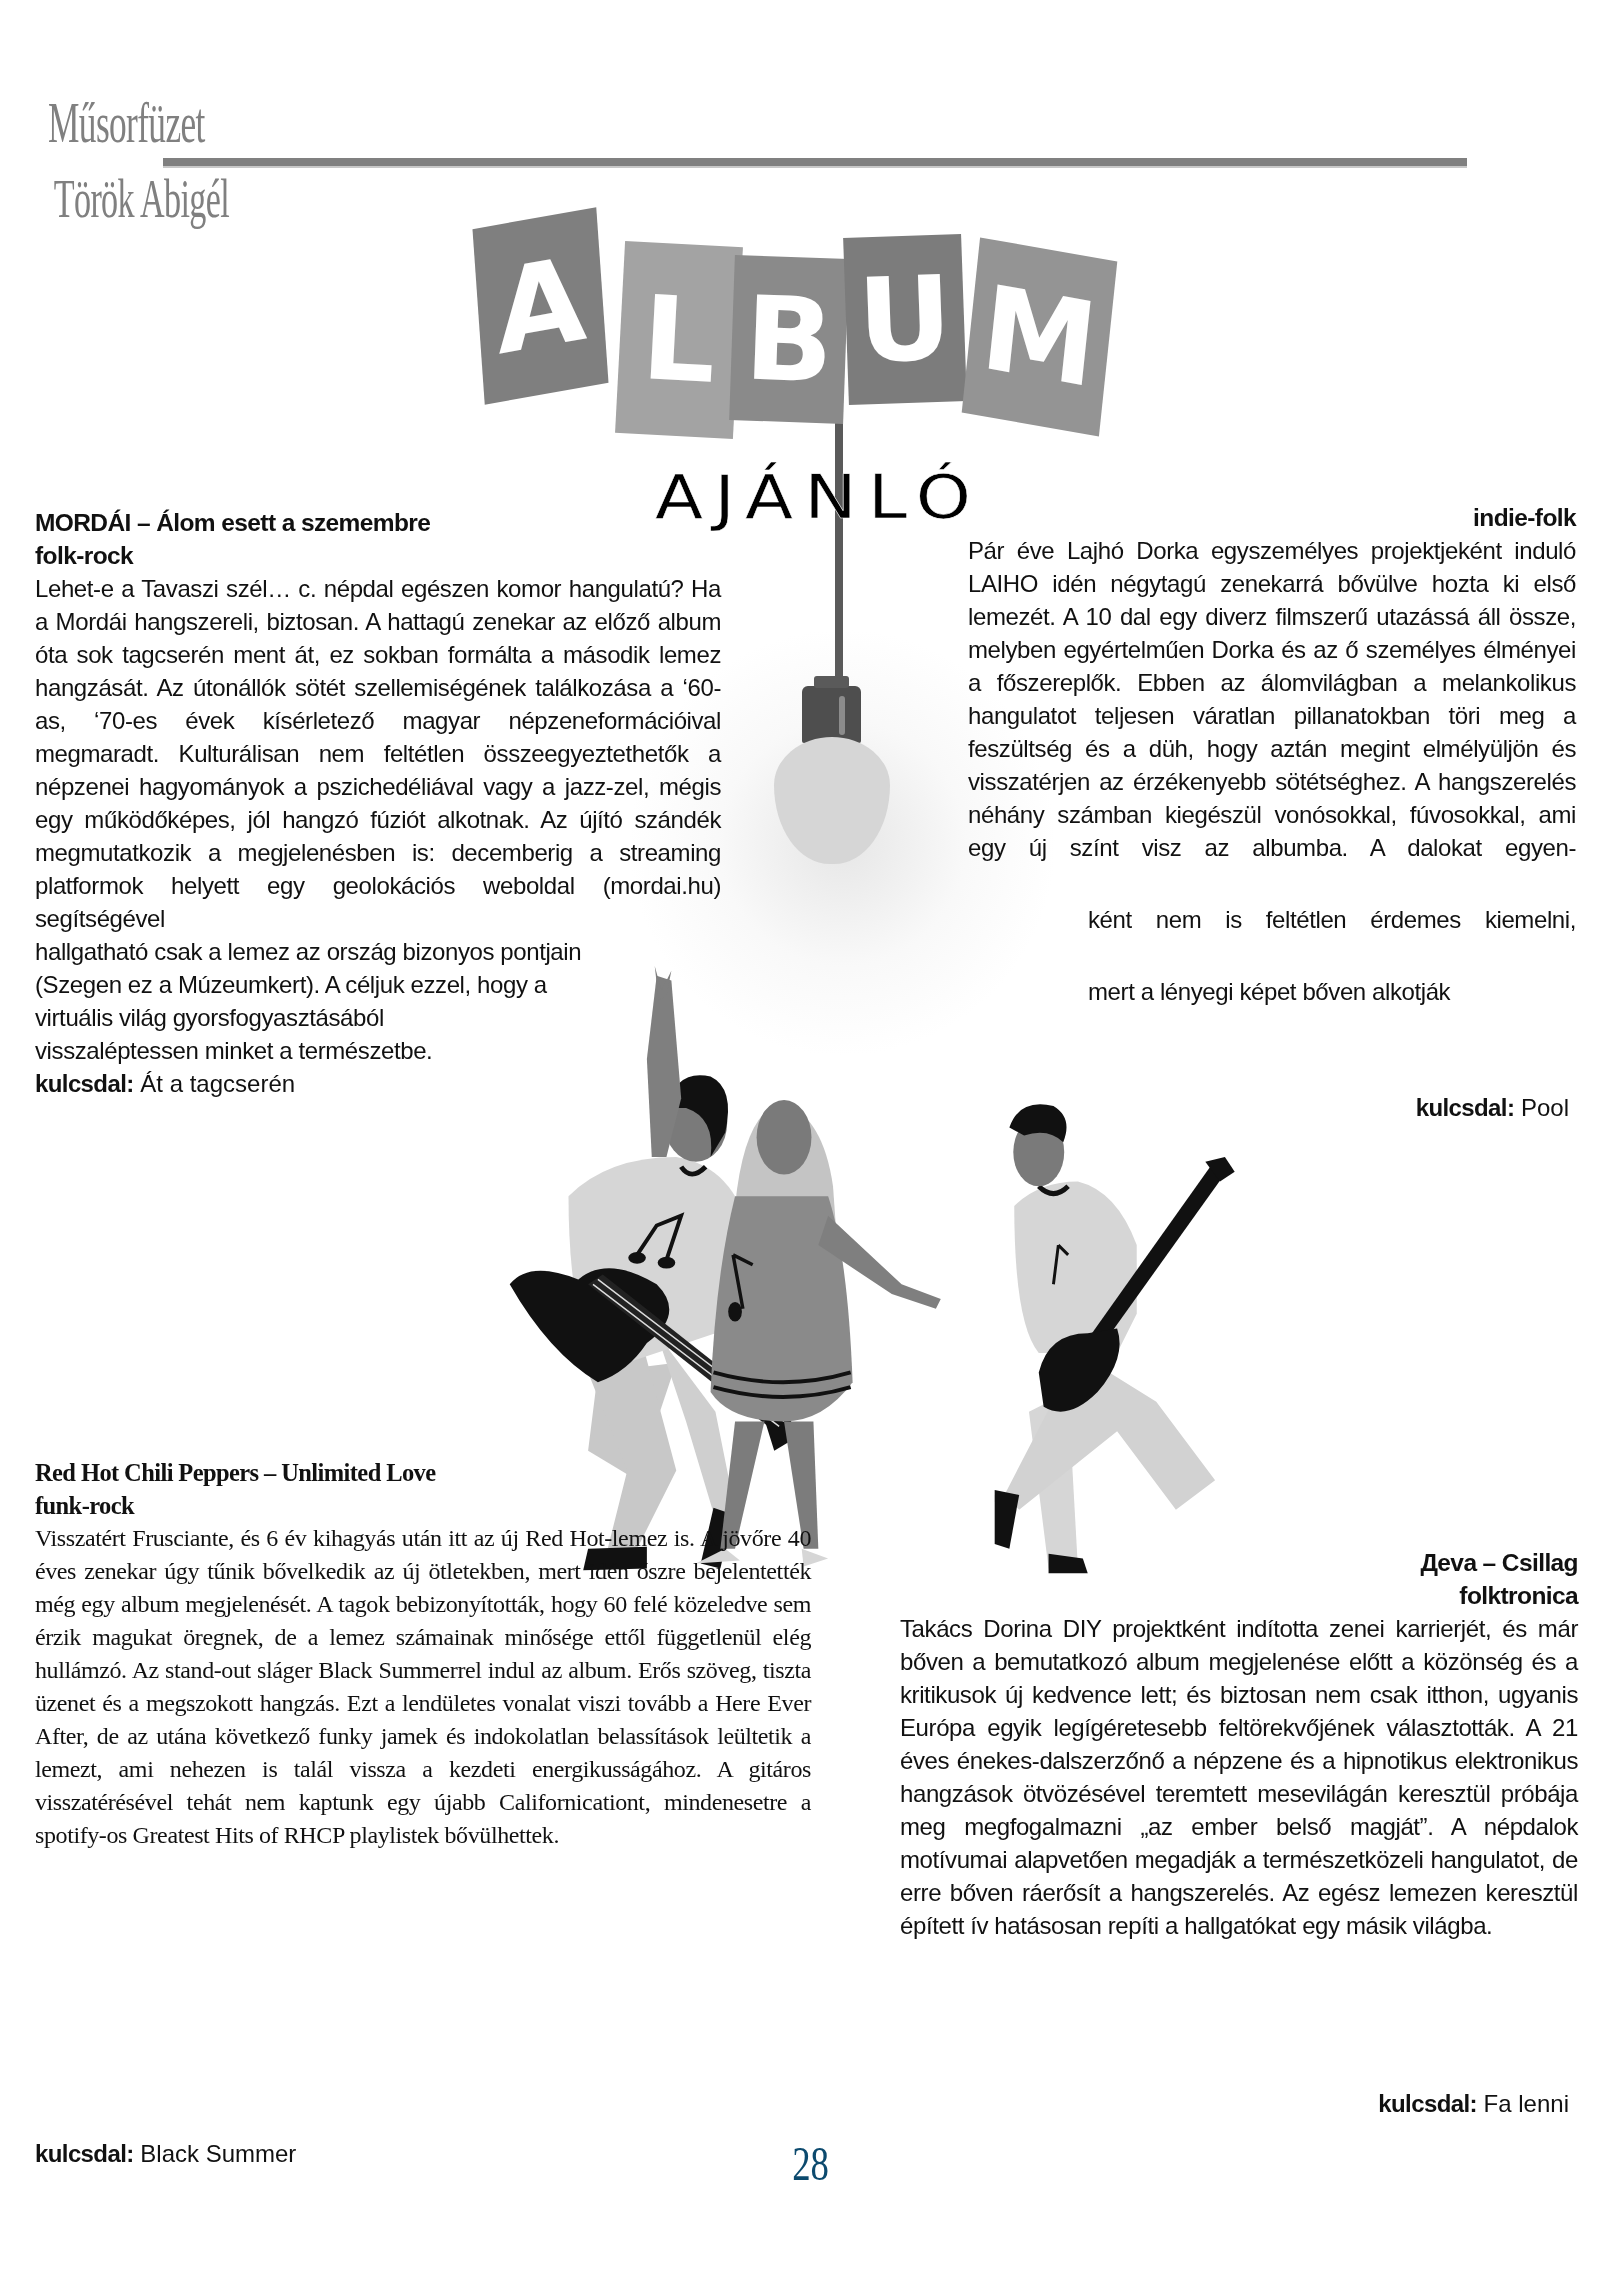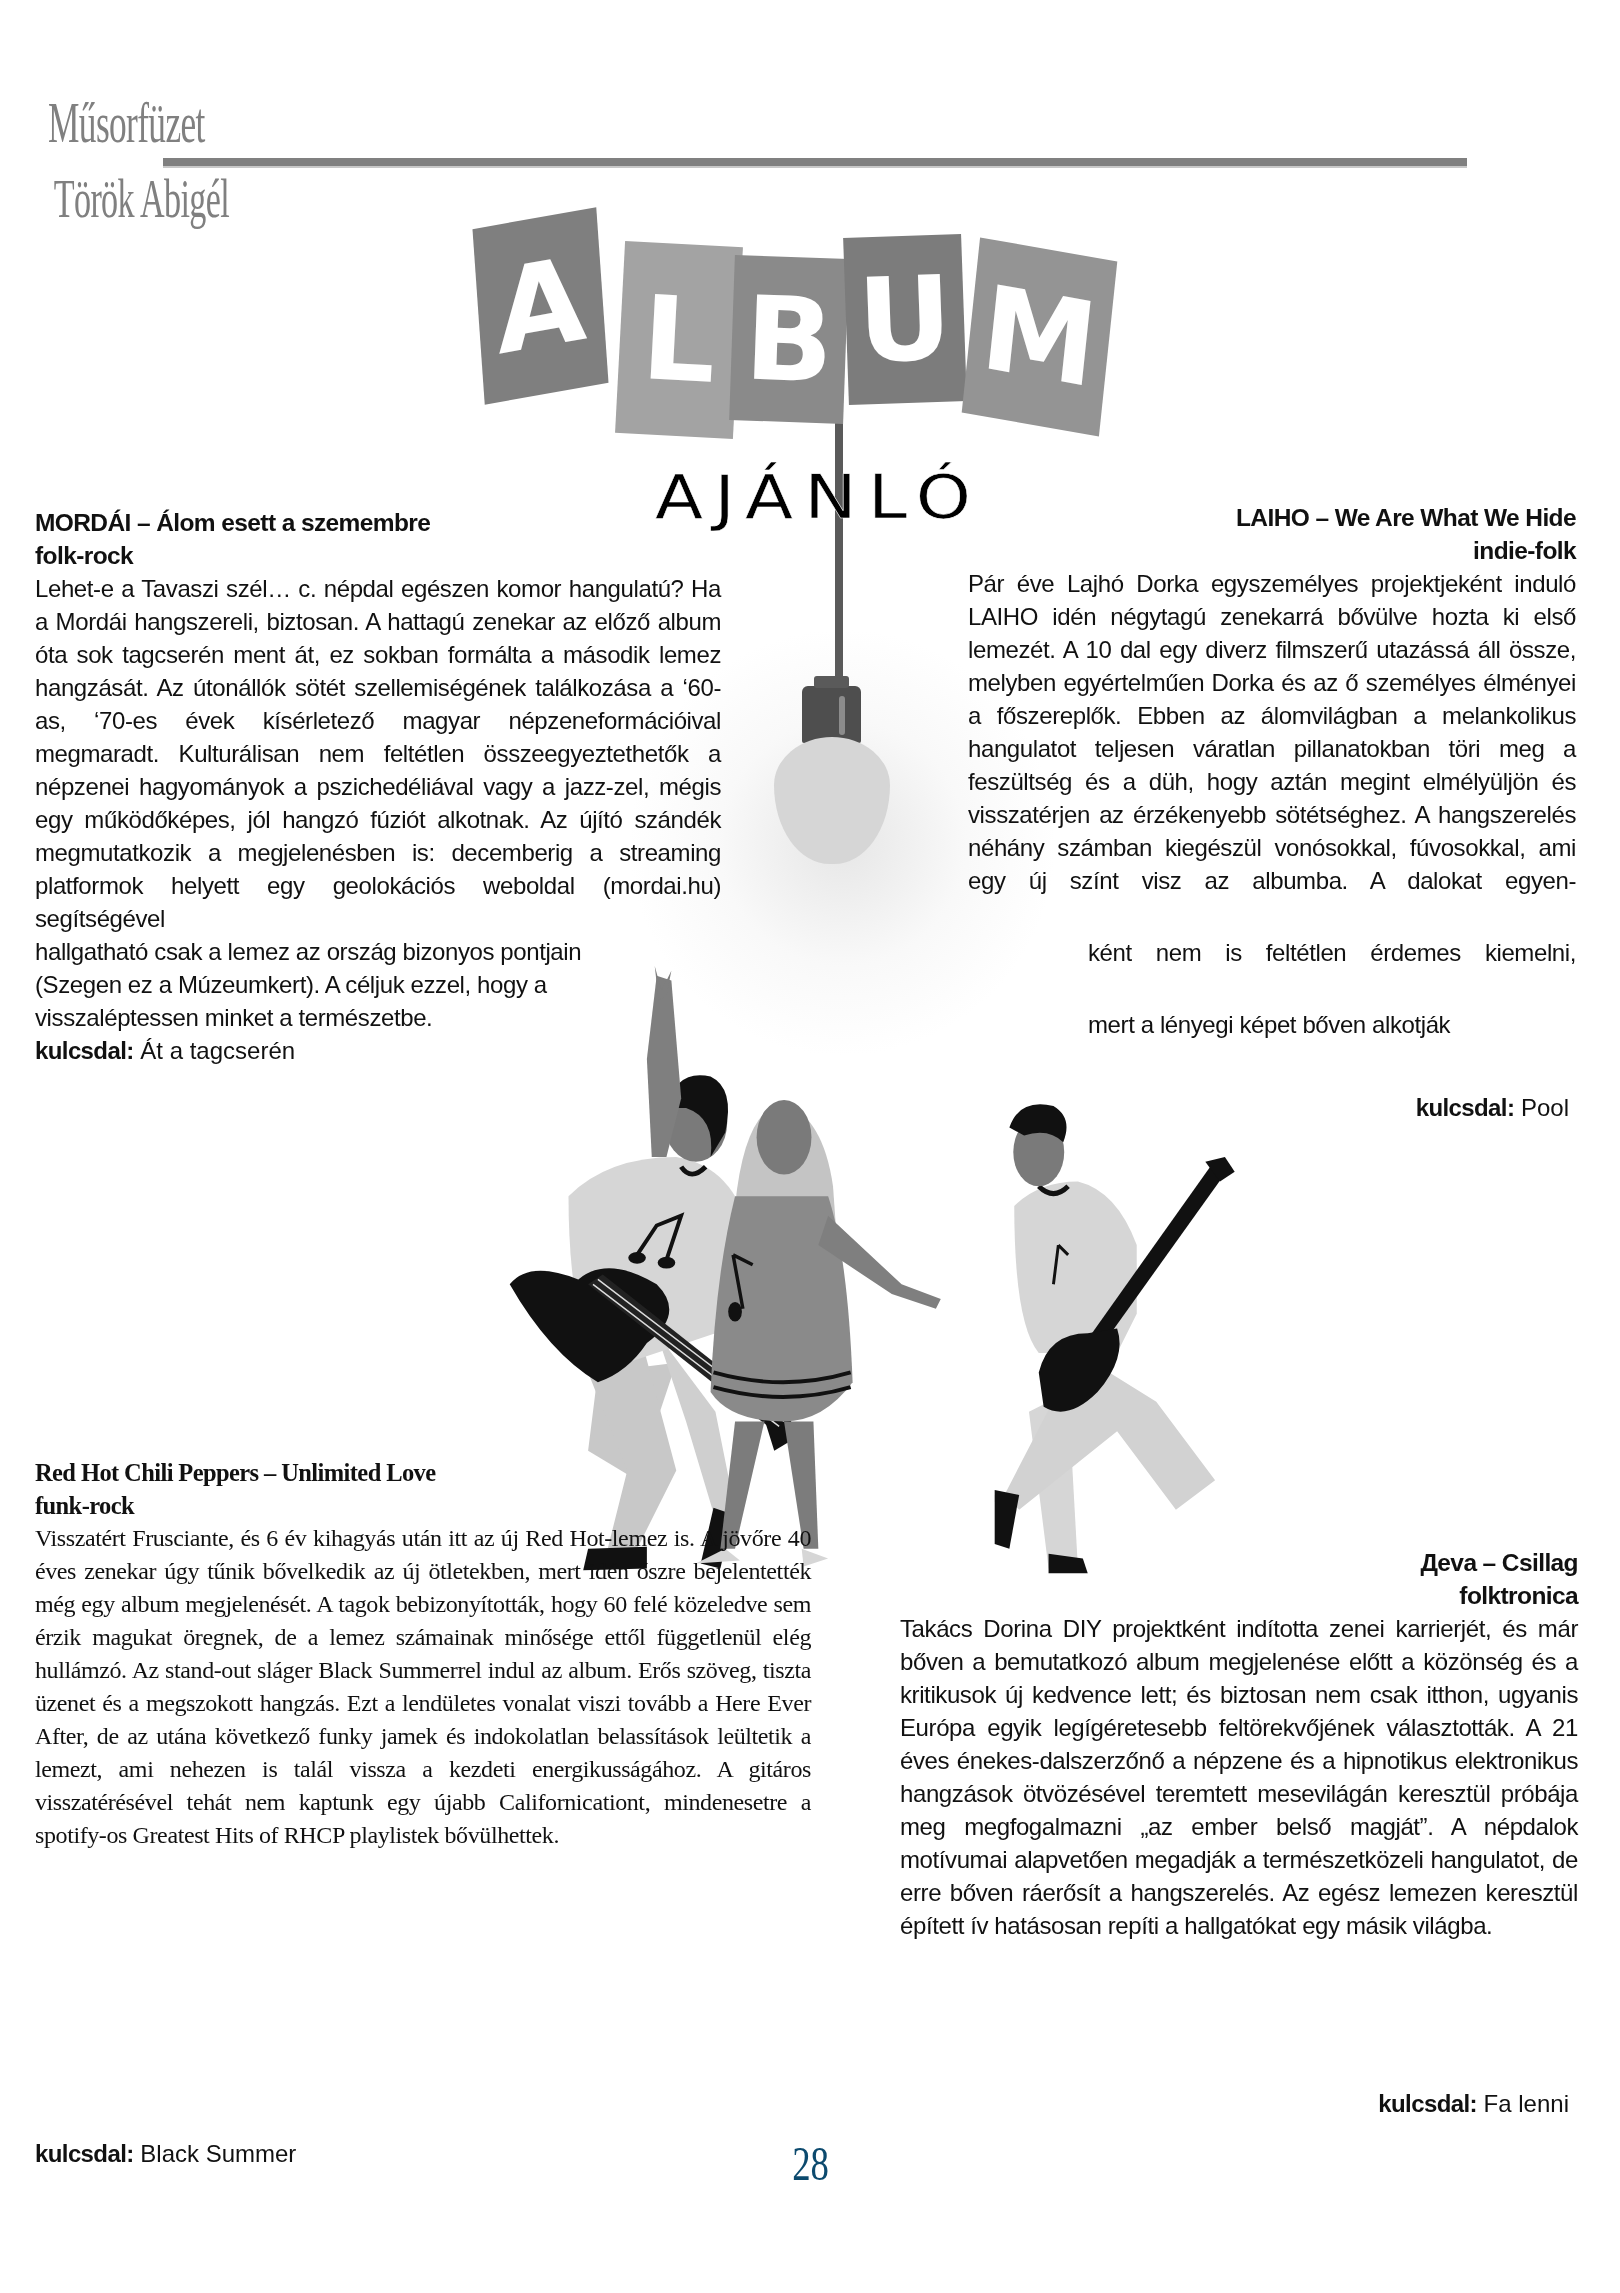--- a/index.html
+++ b/index.html
@@ -147,30 +147,30 @@
   </g>
 </svg>
 
 <div id="article-mordai" class="article">
   <div class="title">MORDÁI – Álom esett a szemembre</div>
   <div class="genre">folk-rock</div>
   <div class="body">
     <div style="text-align: justify; text-align-last: justify;">Lehet-e a Tavaszi szél… c. népdal egészen komor hangulatú? Ha a Mordái hangszereli, biztosan. A hattagú zenekar az előző album óta sok tagcserén ment át, ez sokban formálta a második lemez hangzását. Az útonállók sötét szellemiségének találkozása a ‘60-as, ‘70-es évek kísérletező magyar népzeneformációival megmaradt. Kulturálisan nem feltétlen összeegyeztethetők a népzenei hagyományok a pszichedéliával vagy a jazz-zel, mégis egy működőképes, jól hangzó fúziót alkotnak. Az újító szándék megmutatkozik a megjelenésben is: decemberig a streaming platformok helyett egy geolokációs weboldal (mordai.hu) segítségével</div>
     <div class="narrow">hallgatható csak a lemez az ország bizonyos pontjain</div>
     <div class="narrow">(Szegen ez a Múzeumkert). A céljuk ezzel, hogy a</div>
+    <div class="narrow">virtuális világ gyorsfogyasztásából</div>
     <div class="narrow">visszaléptessen minket a természetbe.</div>
   </div>
   <div class="keysong">
     <span class="ks-label">kulcsdal:</span>
     <span>Át a tagcserén</span>
   </div>
 </div>
 
 <div id="article-laiho" class="article">
-  <div class="title">LAIHO – We Are What We Hide</div>
   <div class="genre">indie-folk</div>
   <div class="body">
     <div style="text-align: justify; text-align-last: justify;">Pár éve Lajhó Dorka egyszemélyes projektjeként induló LAIHO idén négytagú zenekarrá bővülve hozta ki első lemezét. A 10 dal egy diverz filmszerű utazássá áll össze, melyben egyértelműen Dorka és az ő személyes élményei a főszereplők. Ebben az álomvilágban a melankolikus hangulatot teljesen váratlan pillanatokban töri meg a feszültség és a düh, hogy aztán megint elmélyüljön és visszatérjen az érzékenyebb sötétséghez. A hangszerelés néhány számban kiegészül vonósokkal, fúvosokkal, ami egy új színt visz az albumba. A dalokat egyen-</div>
     <div class="tail" style="text-align: justify; text-align-last: justify;">ként nem is feltétlen érdemes kiemelni,</div>
     <div class="tail" style="text-align: left;">mert a lényegi képet bőven alkotják</div>
   </div>
 </div>
 <div id="keysong-laiho">
   <span class="ks-label">kulcsdal:</span>
   <span>Pool</span>

